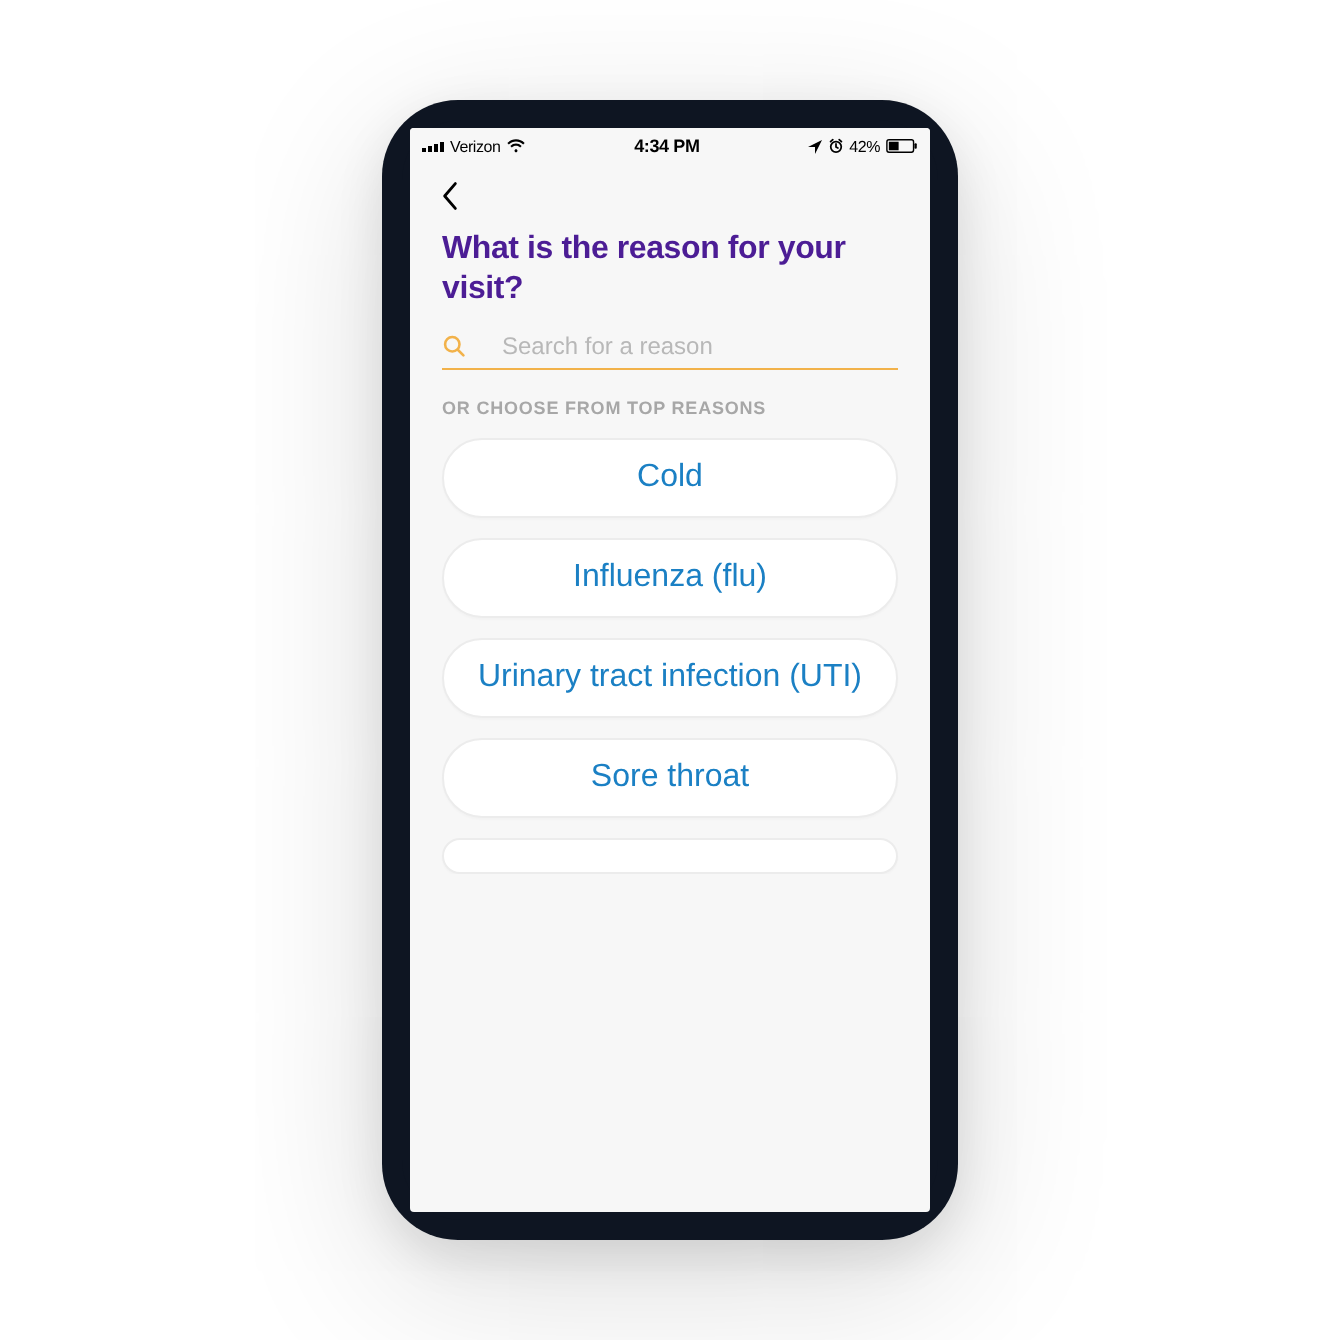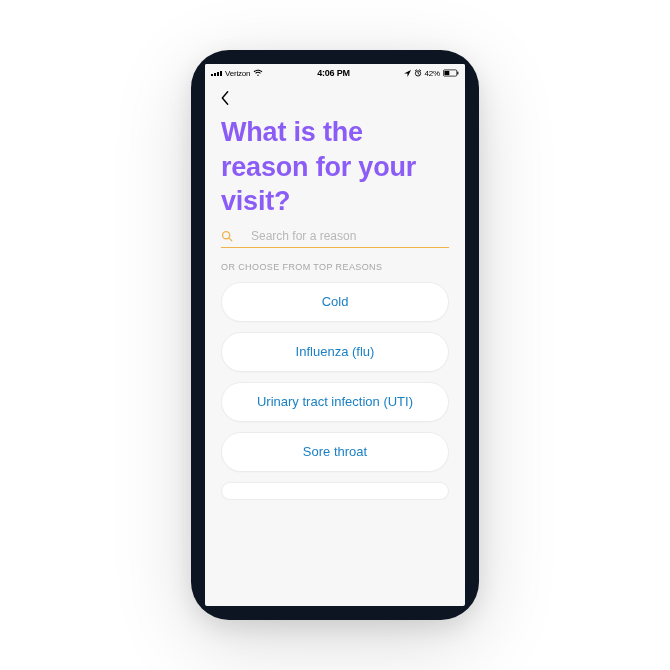--- a/index.html
+++ b/index.html
@@ -64,23 +64,23 @@
       font-size: 18px;
       font-weight: 400;
       color: #000;
       cursor: pointer;
       display: inline-block;
       padding: 2px 4px;
       line-height: 1;
     }
     .title {
       padding: 4px 16px 10px 16px;
-      font-size: 27px;
+      font-size: 16px;
       font-weight: 600;
-      color: #8b5cf6;
+      color: #4c1d95;
       line-height: 1.28;
       letter-spacing: -0.2px;
     }
     .search-row {
       margin: 0 16px 14px 16px;
       border-bottom: 1px solid #f2b24a;
       display: flex;
       align-items: center;
       gap: 18px;
       padding-bottom: 4px;
@@ -91,40 +91,40 @@
       border: none;
       outline: none;
       background: transparent;
       font-size: 12px;
       color: #333;
     }
     .search-input::placeholder { color: #b8b8b8; }
     .section-label {
       padding: 0 24px 10px 16px;
       font-size: 9px;
-      font-weight: 400;
+      font-weight: 700;
       letter-spacing: 0.4px;
       color: #a7a7a7;
     }
     .reasons {
       padding: 0 16px;
       display: flex;
       flex-direction: column;
       gap: 10px;
       overflow: hidden;
     }
     .reason-btn {
       background: #fff;
       border: 1px solid #ececec;
       border-radius: 999px;
       height: 40px;
       display: flex;
       align-items: center;
       justify-content: center;
-      font-size: 13px;
+      font-size: 16px;
       font-weight: 500;
       color: #1b80c4;
       cursor: pointer;
       box-shadow: 0 1px 1px rgba(0,0,0,0.02);
       flex-shrink: 0;
     }
     .reason-btn.peek {
       height: 18px;
       align-items: flex-start;
       padding-top: 6px;
@@ -146,21 +146,21 @@
               <span></span>
               <span></span>
             </span>
           <span>Verizon</span>
           <span class="wifi-icon">
             <svg width="10" height="8" viewBox="0 0 12 9">
                 <path d="M6 8.2c.5 0 .9-.4.9-.9s-.4-.9-.9-.9-.9.4-.9.9.4.9.9.9zm-2.5-2.8C4.2 4.7 5 4.3 6 4.3s1.8.4 2.5 1.1l.9-.9C8.4 3.5 7.3 3 6 3S3.6 3.5 2.6 4.5l.9.9zM.8 2.7C2.2 1.3 4 0.5 6 0.5s3.8.8 5.2 2.2l-.9.9C9.1 2.4 7.6 1.8 6 1.8S2.9 2.4 1.7 3.6l-.9-.9z" fill="#000"></path>
               </svg>
           </span>
         </div>
-        <div class="status-center">4:06 PM</div>
+        <div class="status-center">4:34 PM</div>
         <div class="status-right">
           <span class="location-icon">
             <svg width="7" height="7" viewBox="0 0 10 10">
                 <path d="M0 5 L10 0 L5 10 L5 5 Z" fill="#000"></path>
               </svg>
           </span>
           <span class="alarm-icon">
             <svg width="8" height="8" viewBox="0 0 10 10">
                 <circle cx="5" cy="5.5" r="3.3" fill="none" stroke="#000" stroke-width="1.1"></circle>
                 <path d="M5 3.7v1.9l1.2.7M1.6 2.3L3 1M8.4 2.3L7 1" stroke="#000" stroke-width="1.1" fill="none" stroke-linecap="round"></path>

